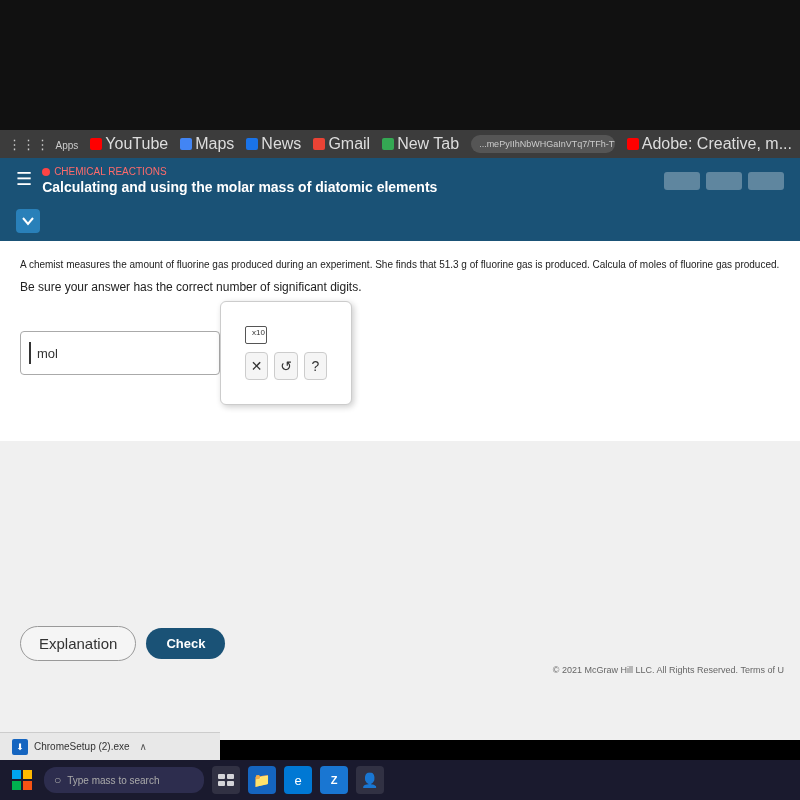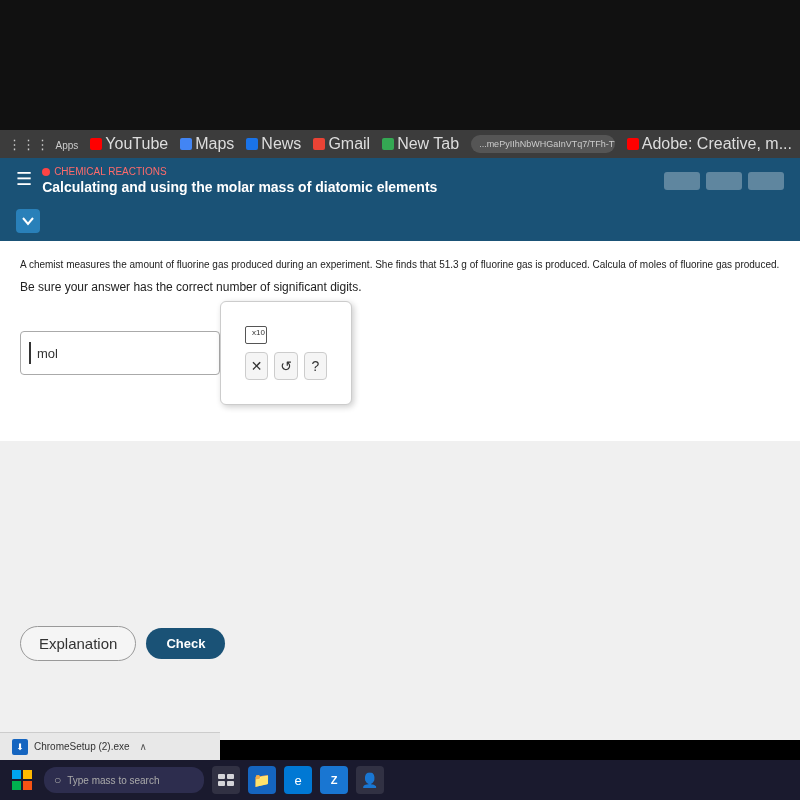--- a/index.html
+++ b/index.html
@@ -498,20 +498,25 @@
       </div>
 
     </div>
   </div>
 
   <div class="bottom-area">
     <div class="buttons-row">
       <button class="explanation-btn">Explanation</button>
       <button class="check-btn">Check</button>
     </div>
+    <div class="copyright-row">
+      <span>© 2021 McGraw Hill LLC. All Rights Reserved.</span>
+      &nbsp;
+      <span>Terms of U</span>
+    </div>
   </div>
 
 </div>
 
 <div class="download-bar">
   <div class="download-icon">⬇</div>
   <span>ChromeSetup (2).exe</span>
   <span class="download-chevron">∧</span>
 </div>
 

